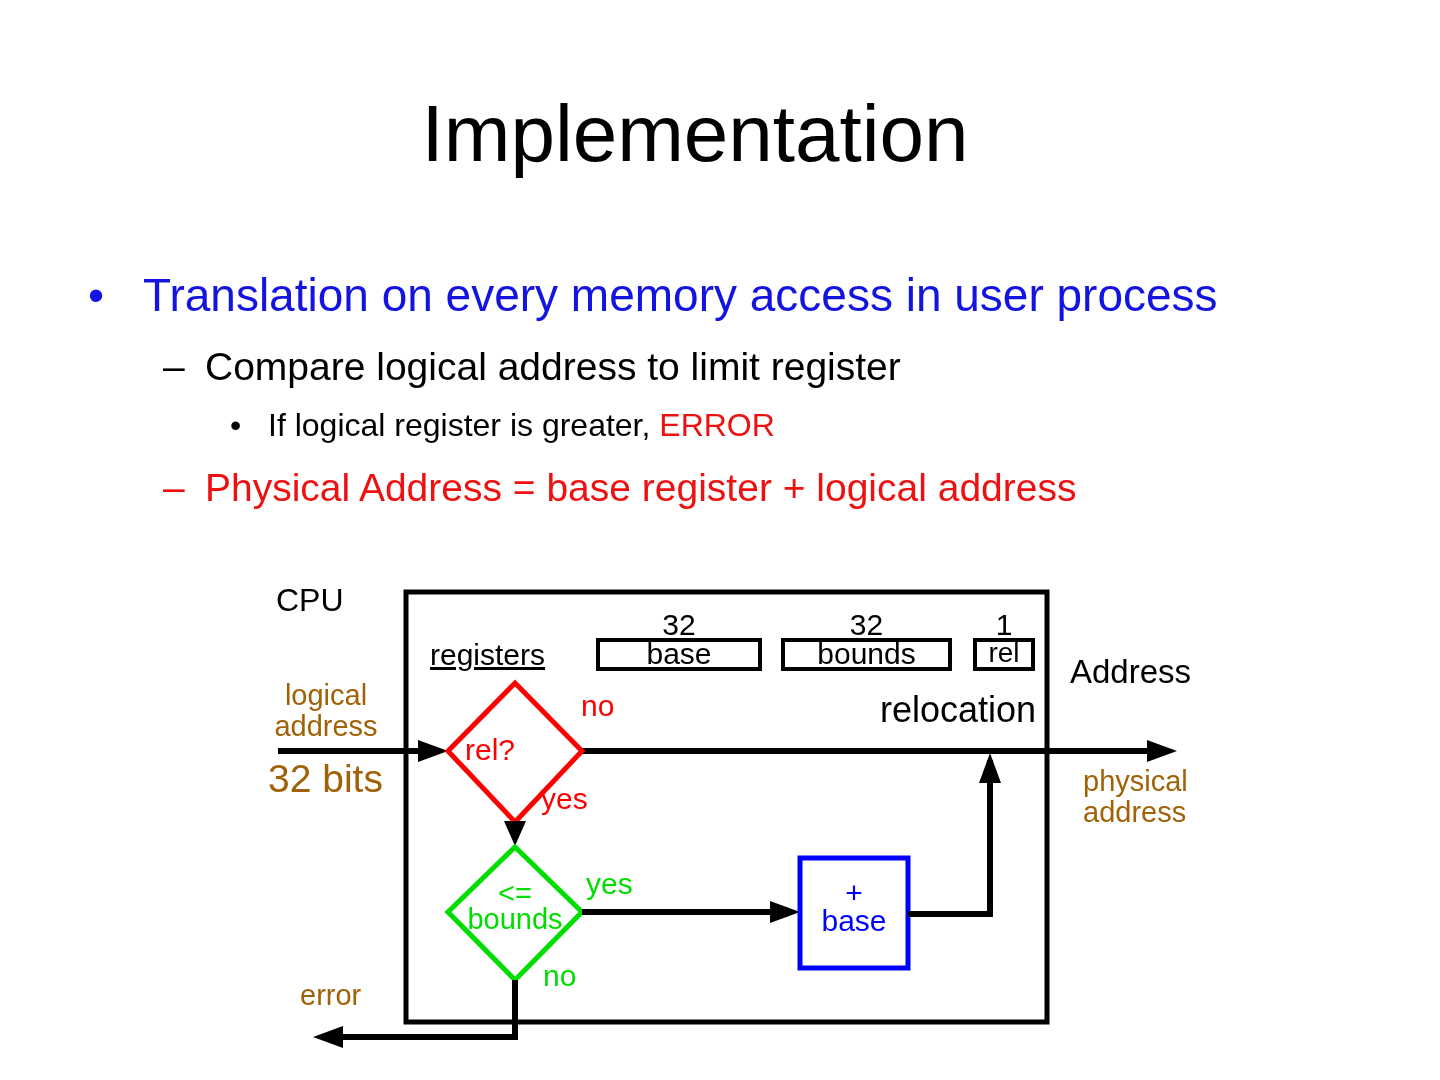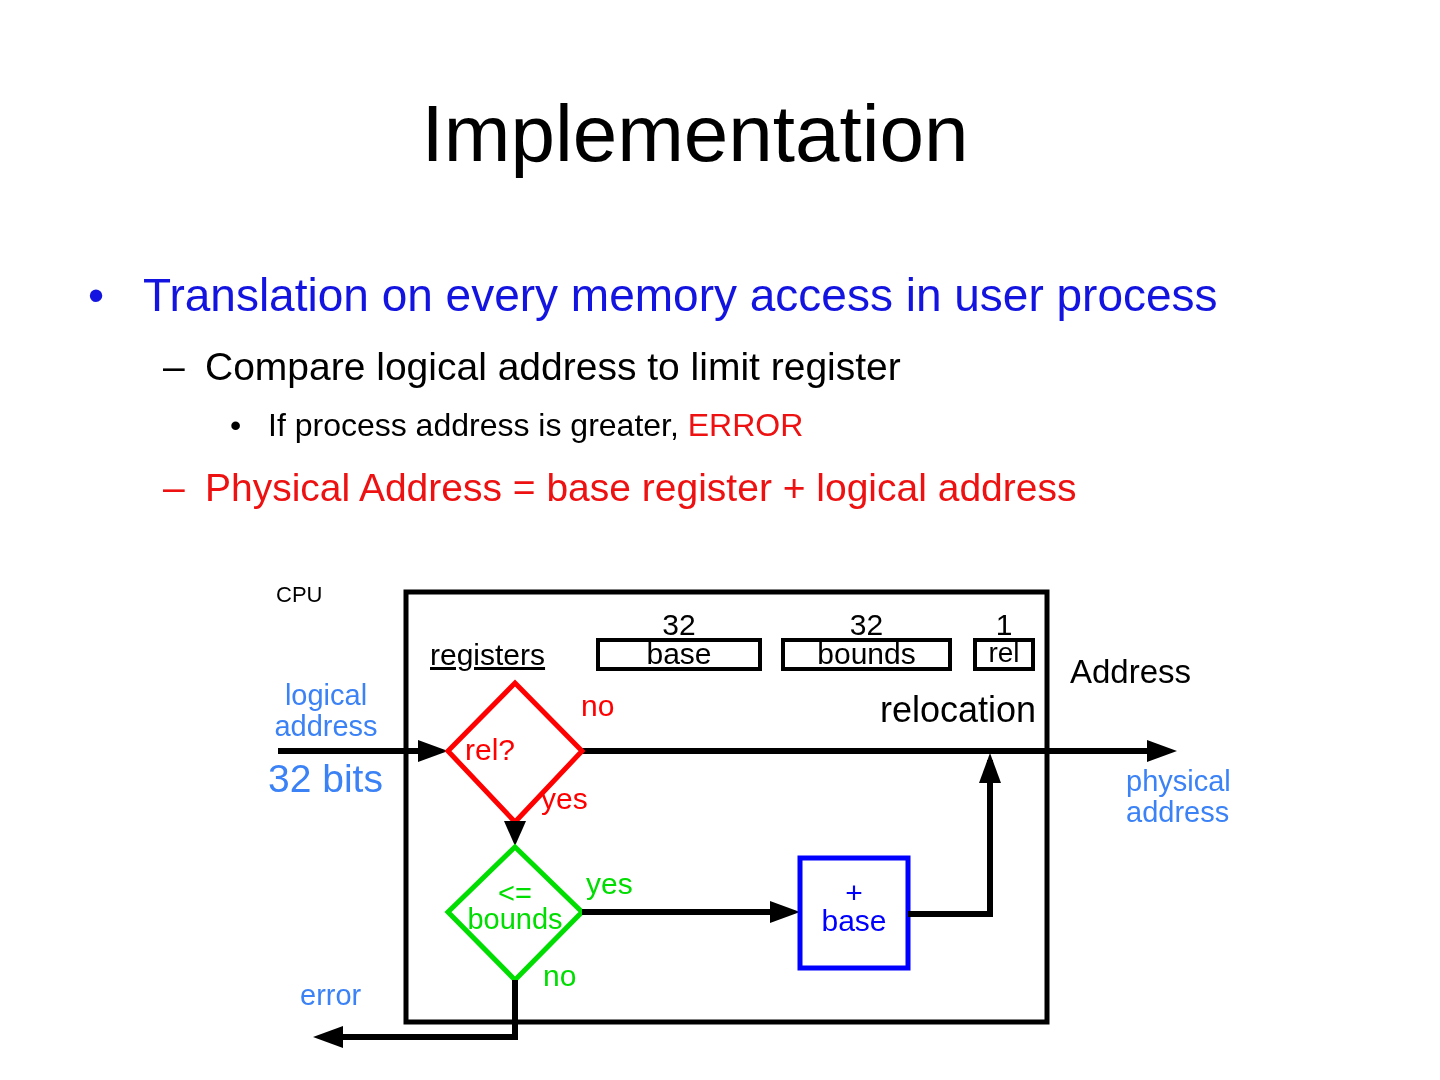--- a/index.html
+++ b/index.html
@@ -20,67 +20,67 @@
   .b3 { left:230px; top:407px; font-size:32px; color:#000; }
   .b3 .marker { width:38px; }
   .b3 .err { color:#ee1111; }
   .b4 { left:163px; top:466px; font-size:39px; color:#ee1111; }
   .b4 .marker { width:42px; }
 
   
   .diagram-svg { position:absolute; left:0; top:0; width:1440px; height:1080px; }
   .lbl { position:absolute; white-space:nowrap; line-height:1.08; }
   .lbl .line { display:block; }
-  .magenta { color:#3b82f6; }
+  .magenta { color:#a16207; }
   .dred    { color:#ff0000; }
   .dgreen  { color:#00dd00; }
   .dblue   { color:#0000ff; }
 
-  .lbl-cpu        { left:276px;  top:583px; font-size:22px; }
+  .lbl-cpu        { left:276px;  top:583px; font-size:32px; }
   .lbl-registers  { left:430px;  top:639px; width:148px; text-align:left; font-size:30px;text-decoration:underline; }
   .lbl-base-bits  { left:598px;  top:609px; width:162px; text-align:center; font-size:30px; }
   .lbl-base       { left:598px;  top:638px; width:162px; text-align:center; font-size:30px; }
   .lbl-bounds-bits{ left:783px;  top:609px; width:167px; text-align:center; font-size:30px; }
   .lbl-bounds     { left:783px;  top:638px; width:167px; text-align:center; font-size:30px; }
   .lbl-rel-bits   { left:975px;  top:609px; width:58px;  text-align:center; font-size:30px; }
   .lbl-rel        { left:975px;  top:638px; width:58px;  text-align:center; font-size:28px; }
   .lbl-memory     { left:1070px; top:654px; font-size:33px; }
   .lbl-relocation { left:880px;  top:691px; width:153px; text-align:right; font-size:36px; }
   .lbl-logical    { left:266px;  top:680px; width:120px; text-align:center; font-size:29px; }
   .lbl-bits32     { left:268px;  top:758px; font-size:39px; }
   .lbl-relq       { left:423px;  top:734px; width:134px; text-align:center; font-size:30px; }
   .lbl-no-red     { left:581px;  top:690px; font-size:30px; }
   .lbl-yes-red    { left:541px;  top:783px; font-size:30px; }
   .lbl-le         { left:448px;  top:878px; width:134px; text-align:center; font-size:29px; }
   .lbl-boundsd    { left:448px;  top:904px; width:134px; text-align:center; font-size:29px; }
   .lbl-yes-green  { left:586px;  top:868px; font-size:30px; }
   .lbl-no-green   { left:543px;  top:960px; font-size:30px; }
   .lbl-plus       { left:800px;  top:877px; width:108px; text-align:center; font-size:30px; }
   .lbl-based      { left:800px;  top:905px; width:108px; text-align:center; font-size:30px; }
-  .lbl-physical   { left:1083px; top:766px; font-size:29px;margin-left:43px; }
+  .lbl-physical   { left:1083px; top:766px; font-size:29px; }
   .lbl-error      { left:300px;  top:980px; font-size:29px; }
 </style>
 </head>
 <body>
 
 <div class="title">Implementation</div>
 
 <div class="b-line b1">
   <span class="marker">•</span>
   <span>Translation on every memory access in user process</span>
 </div>
 
 <div class="b-line b2">
   <span class="marker">–</span>
   <span>Compare logical address to limit register</span>
 </div>
 
 <div class="b-line b3">
   <span class="marker">•</span>
-  <span><span>If process address is greater, </span><span class="err">ERROR</span></span>
+  <span><span>If logical register is greater, </span><span class="err">ERROR</span></span>
 </div>
 
 <div class="b-line b4">
   <span class="marker">–</span>
   <span>Physical Address = base register + logical address</span>
 </div>
 
 <svg class="diagram-svg" viewBox="0 0 1440 1080">
 
   <rect x="406" y="592" width="641" height="430" fill="none" stroke="#000" stroke-width="5"></rect>

